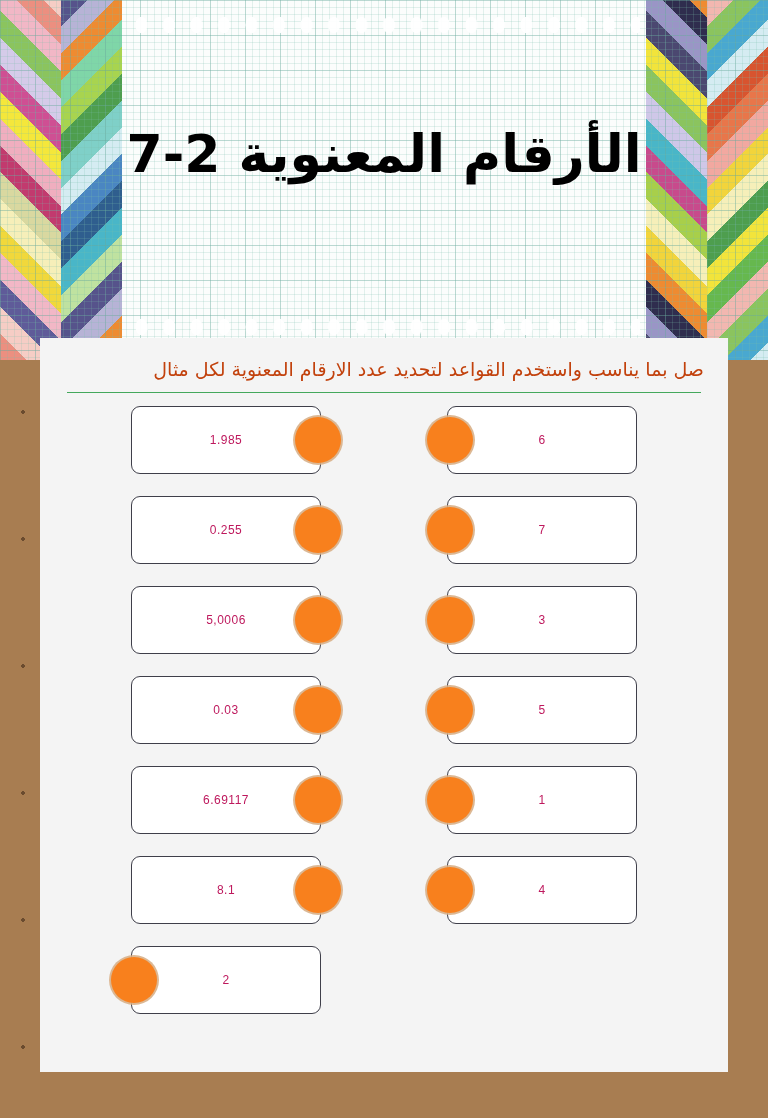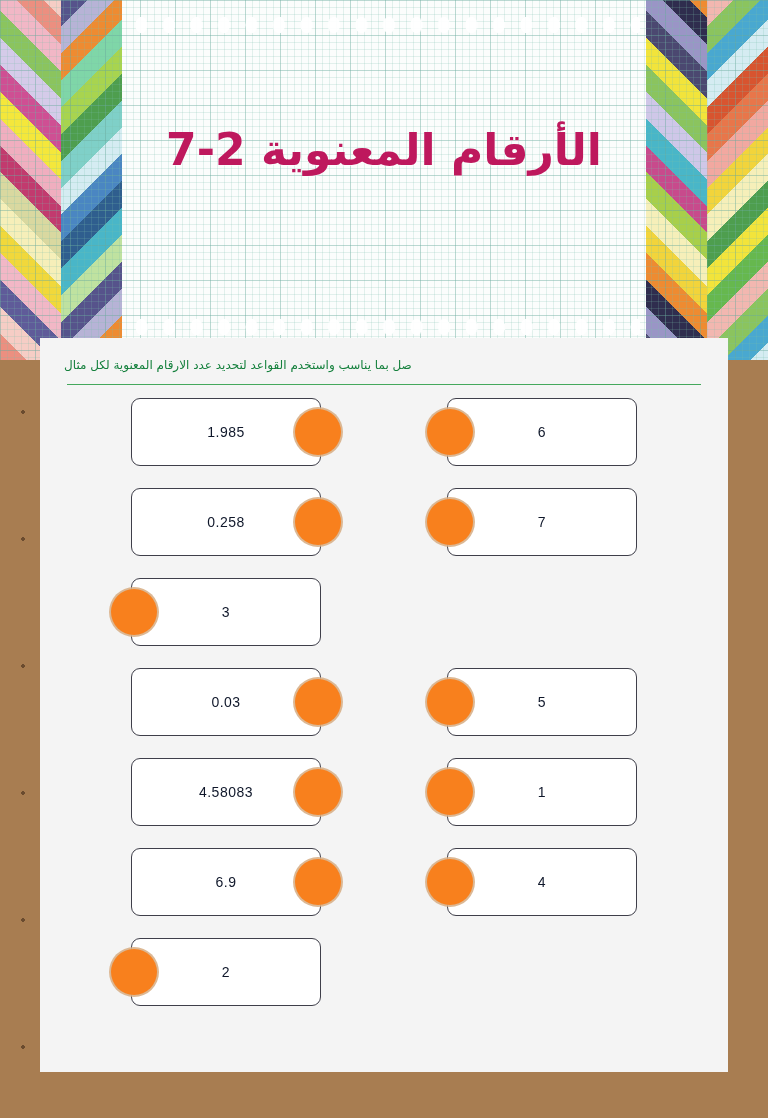--- a/index.html
+++ b/index.html
@@ -61,47 +61,47 @@
     position:absolute;left:128px;right:128px;height:30px;
     background-image:radial-gradient(9px 12px at 13.5px 15px, rgba(255,255,255,0.95) 66%, rgba(255,255,255,0) 70%);
     background-size:27.5px 30px;background-repeat:repeat-x;
   }
   .oval-strip.top{top:10px;}
   .oval-strip.bottom{top:312px;}
   .title{
     position:absolute;top:124px;left:0;right:0;margin:0;
     text-align:center;direction:rtl;
     font-family:"DejaVu Sans",sans-serif;font-weight:bold;
-    font-size:44px;color:#be185d;letter-spacing:1px;
+    font-size:52px;color:#000000;letter-spacing:1px;
     text-shadow:0 1px 0 rgba(255,255,255,0.6);
   }
 
   
   .card{
     position:absolute;left:40px;top:338px;width:688px;height:734px;
     background:#f4f4f4;z-index:2;box-sizing:border-box;padding-top:20px;
   }
   .instruction{
-    margin:0 24px;text-align:left;direction:rtl;
+    margin:0 24px;text-align:right;direction:rtl;
     font-family:"DejaVu Sans",sans-serif;
-    font-size:12px;color:#15803d;
+    font-size:19px;color:#c2410c;
   }
   .divider{
     border:none;border-top:1px solid #44a85c;
     width:634px;margin:12px auto 0;
   }
   .rows{display:flex;flex-direction:column;gap:22px;padding:13px 91px 0;}
   .row{display:flex;justify-content:space-between;}
   .item{
     position:relative;width:190px;height:68px;box-sizing:border-box;
     background:#ffffff;border:1px solid #3f3f4a;border-radius:9px;
     display:flex;align-items:center;justify-content:center;
   }
   .item .val{
-    font-size:14px;color:#0f172a;letter-spacing:0.5px;
+    font-size:12px;color:#be185d;letter-spacing:0.5px;
   }
   .dot{
     position:absolute;top:50%;width:46px;height:46px;margin-top:-23px;
     border-radius:50%;background:#f8801d;
     box-shadow:0 0 0 2px rgba(216,176,136,0.9);
     z-index:3;cursor:pointer;
   }
   .item.left .dot{right:-21px;}
   .item.right .dot{left:-21px;}
 </style>
@@ -134,61 +134,65 @@
         <span class="dot"></span>
       </div>
       <div class="item right">
         <span class="dot"></span>
         <span class="val">6</span>
       </div>
     </div>
 
     <div class="row">
       <div class="item left">
-        <span class="val">0.258</span>
+        <span class="val">0.255</span>
         <span class="dot"></span>
       </div>
       <div class="item right">
         <span class="dot"></span>
         <span class="val">7</span>
       </div>
     </div>
 
     <div class="row">
+      <div class="item left">
+        <span class="val">5,0006</span>
+        <span class="dot"></span>
+      </div>
       <div class="item right">
         <span class="dot"></span>
         <span class="val">3</span>
       </div>
     </div>
 
     <div class="row">
       <div class="item left">
         <span class="val">0.03</span>
         <span class="dot"></span>
       </div>
       <div class="item right">
         <span class="dot"></span>
         <span class="val">5</span>
       </div>
     </div>
 
     <div class="row">
       <div class="item left">
-        <span class="val">4.58083</span>
+        <span class="val">6.69117</span>
         <span class="dot"></span>
       </div>
       <div class="item right">
         <span class="dot"></span>
         <span class="val">1</span>
       </div>
     </div>
 
     <div class="row">
       <div class="item left">
-        <span class="val">6.9</span>
+        <span class="val">8.1</span>
         <span class="dot"></span>
       </div>
       <div class="item right">
         <span class="dot"></span>
         <span class="val">4</span>
       </div>
     </div>
 
     <div class="row">
       <div class="item right">

